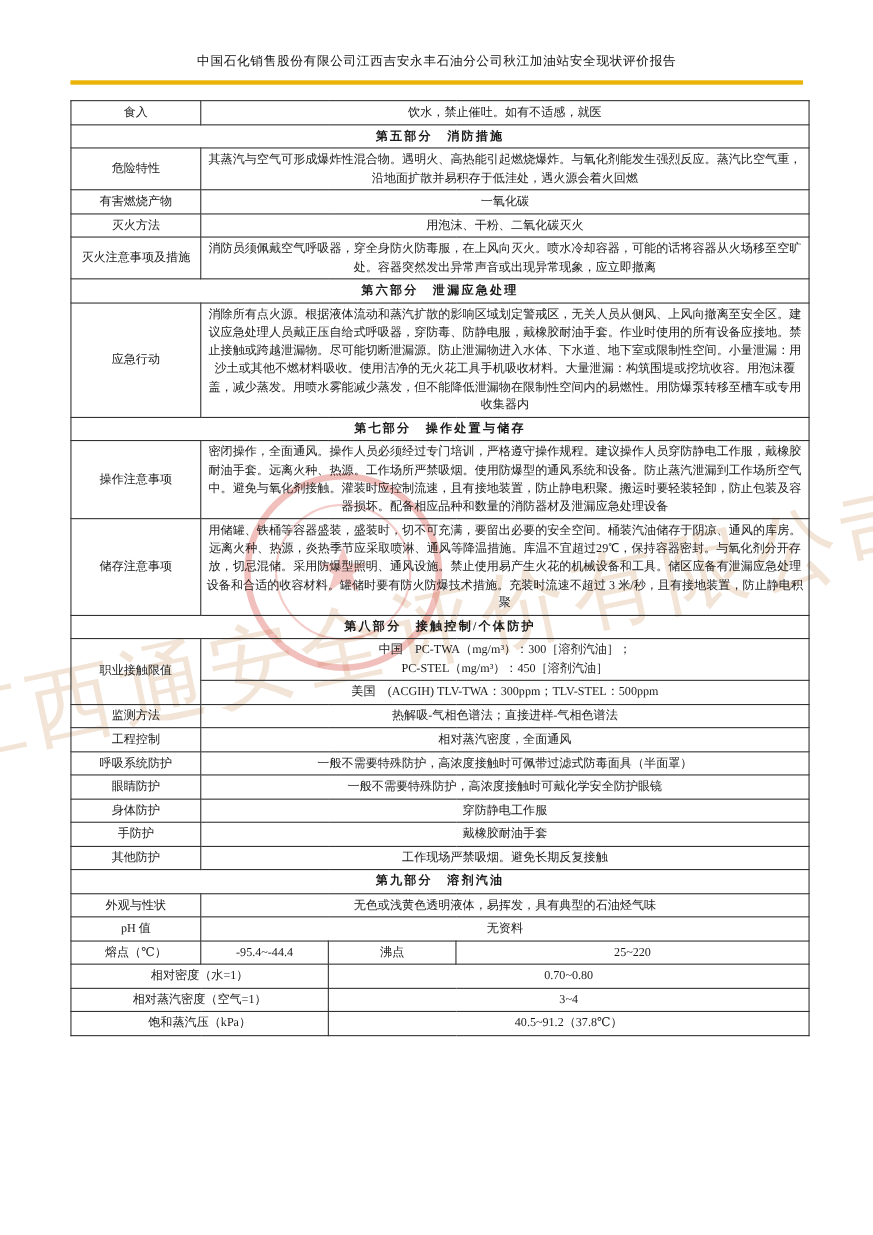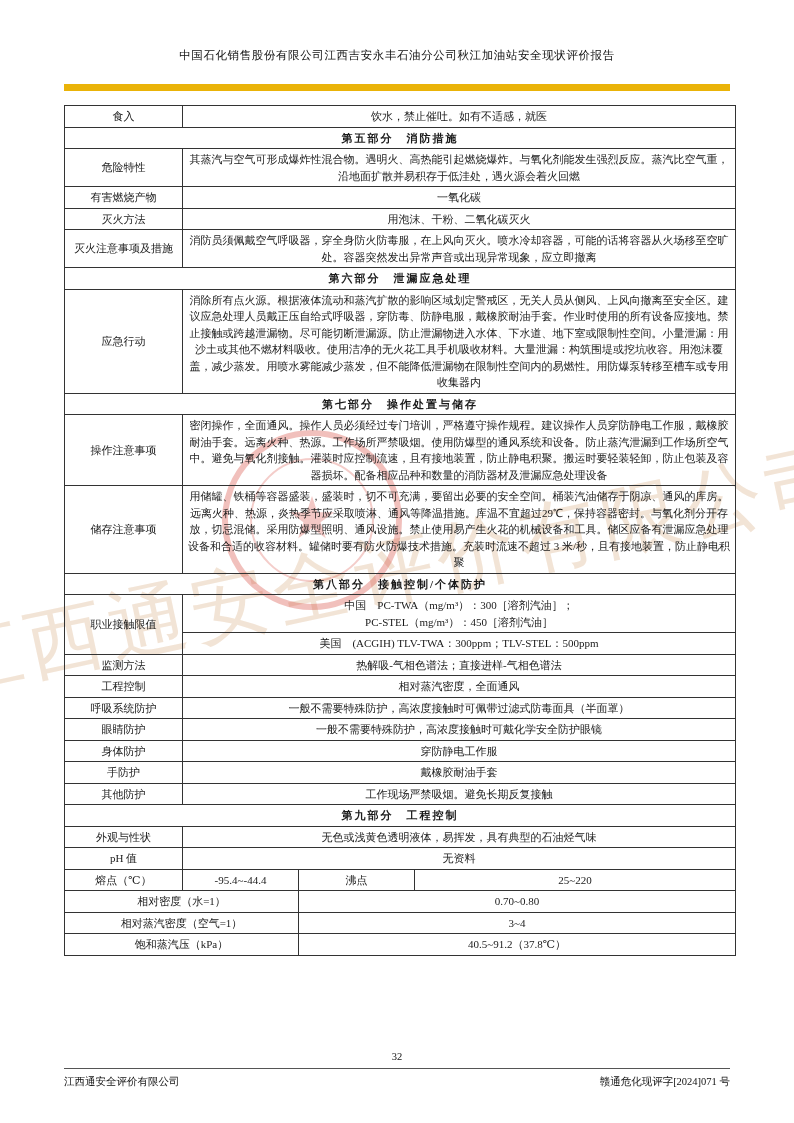--- a/index.html
+++ b/index.html
@@ -76,22 +76,22 @@
   .doc-header {
     position: relative;
     z-index: 2;
     padding: 48px 64px 0 64px;
     text-align: center;
   }
   .doc-header .title {
     font-size: 11.5px;
     letter-spacing: 0.6px;
     color: #111;
-    padding-bottom: 21px;
-    border-bottom: 7px solid #eab308;
+    padding-bottom: 10px;
+    border-bottom: 4px solid #eab308;
     display: block;
   }
 
   
   .table-wrap {
     position: relative;
     z-index: 2;
     padding: 14px 58px 0 64px;
   }
   table.sds {
@@ -265,21 +265,21 @@
           <td class="label">手防护</td>
           <td colspan="3">戴橡胶耐油手套</td>
         </tr>
 
         <tr>
           <td class="label">其他防护</td>
           <td colspan="3">工作现场严禁吸烟。避免长期反复接触</td>
         </tr>
 
         <tr>
-          <td class="section" colspan="4">第九部分　工程控制</td>
+          <td class="section" colspan="4">第九部分　溶剂汽油</td>
         </tr>
 
         <tr>
           <td class="label">外观与性状</td>
           <td colspan="3">无色或浅黄色透明液体，易挥发，具有典型的石油烃气味</td>
         </tr>
 
         <tr>
           <td class="label">pH 值</td>
           <td colspan="3">无资料</td>
@@ -304,21 +304,14 @@
 
         <tr>
           <td class="label" colspan="2">饱和蒸汽压（kPa）</td>
           <td colspan="2">40.5~91.2（37.8℃）</td>
         </tr>
 
       </tbody>
     </table>
   </div>
 
-  <div class="doc-footer">
-    <div class="page-num">32</div>
-    <div class="footer-rule">
-      <span>江西通安全评价有限公司</span>
-      <span>赣通危化现评字[2024]071 号</span>
-    </div>
-  </div>
 
 </div>
 
 </body></html>

